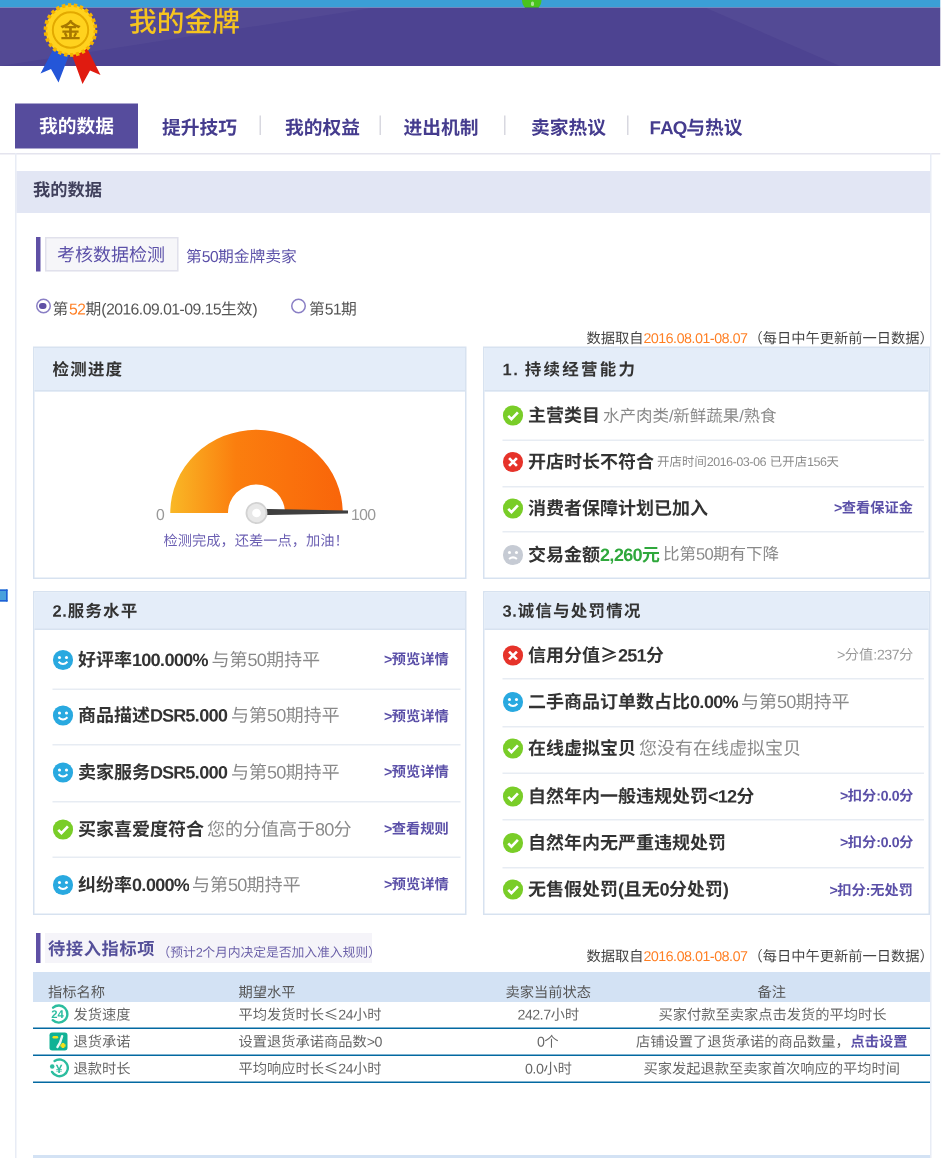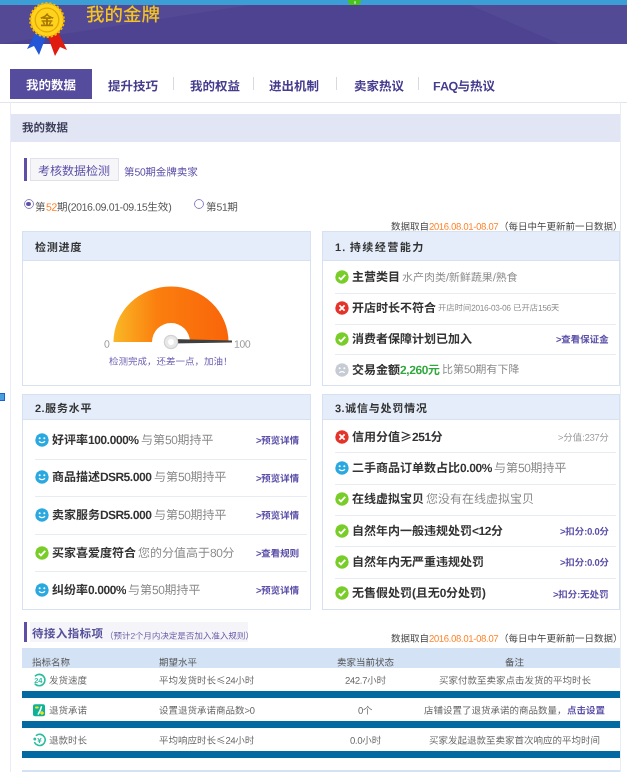--- a/index.html
+++ b/index.html
@@ -21,21 +21,21 @@
 .subtab{position:absolute;left:29.5px;top:158px;width:89px;height:22.5px;background:#f6f6f9;border:1px solid #e1e1ec;text-align:center;line-height:21px}
 .radio{position:absolute;width:10px;height:10px;border:1px solid #8a7fc5;border-radius:50%;background:#fff}
 .radio.on:after{content:"";position:absolute;left:1.8px;top:1.8px;width:4.5px;height:4.5px;border-radius:50%;background:#5f50a5}
 .card{position:absolute;background:#fff;border:1px solid #d7e2f0}
 .chdr{background:#e4edf9;padding-left:12px;border-bottom:1px solid #d7e2f0}
 .cbody{position:absolute;left:0;right:0;bottom:0;display:flex;flex-direction:column}
 .crow{display:flex;align-items:center;padding:0 10px 0 12px;position:relative}
 .rr{margin-left:auto}
 .tbl{position:absolute;left:22px;top:648px;width:598px}
 .th{position:relative;height:20px;background:#d3e2f4}
-.tr{position:relative;height:30px;border-bottom:7px solid #0369a1}
+.tr{position:relative;height:18px;border-bottom:1px solid #0369a1}
 .tc{position:absolute;top:50%;transform:translateY(-50%);white-space:nowrap}
 .tcc{text-align:center}
 .bluesq{position:absolute;left:0;top:393px;width:4.5px;height:8px;background:#49a0dc;border:1.5px solid #1f5fd6;border-left:none}
 </style></head><body>
 <svg width="0" height="0" style="position:absolute">
     <defs>
       <path id="g0" d="M486 861C391 712 210 610 20 556C51 526 84 479 101 445C145 461 188 479 230 499L230 450L434 450L434 346L114 346L114 238L260 238L180 204C214 154 248 87 264 42L66 42L66 -68L936 -68L936 42L720 42C751 85 790 145 826 202L725 238L884 238L884 346L563 346L563 450L765 450L765 509C810 486 856 466 901 451C920 481 957 530 984 555C833 597 670 681 572 770L600 810ZM674 560L341 560C400 597 454 640 503 689C553 642 612 598 674 560ZM434 238L434 42L288 42L370 78C356 122 318 188 282 238ZM563 238L709 238C689 185 652 115 622 70L688 42L563 42Z"></path>
       <path id="g1" d="M704 768C761 718 827 646 855 599L932 653C900 700 832 769 776 817ZM824 423C793 366 754 311 709 260C694 321 682 389 672 464L949 464L949 553L663 553C655 643 651 738 652 836L553 836C554 740 558 644 566 553L352 553L352 712C412 724 469 739 519 755L453 835C355 800 195 766 54 746C66 725 78 690 82 667C138 674 198 683 257 693L257 553L53 553L53 464L257 464L257 305C173 289 96 275 36 265L62 169L257 211L257 32C257 16 251 11 233 10C215 9 156 9 96 11C109 -15 126 -58 130 -84C212 -85 269 -82 304 -66C340 -51 352 -24 352 32L352 232L528 271L521 357L352 324L352 464L575 464C587 360 605 263 628 181C558 119 478 66 396 27C419 6 446 -26 460 -49C530 -12 598 34 660 87C705 -21 764 -88 841 -88C923 -88 955 -41 971 130C946 140 913 161 892 183C887 59 875 9 850 9C809 9 770 65 738 159C805 227 863 305 908 388Z"></path>
       <path id="g2" d="M545 415C598 342 663 243 692 182L772 232C740 291 672 387 619 457ZM593 846C562 714 508 580 442 493L442 683L279 683C296 726 316 779 332 829L229 846C223 797 208 732 195 683L81 683L81 -57L168 -57L168 20L442 20L442 484C464 470 500 446 515 432C548 478 580 536 608 601L845 601C833 220 819 68 788 34C776 21 765 18 745 18C720 18 660 18 595 24C613 -2 625 -42 627 -68C684 -71 744 -72 779 -68C817 -63 842 -54 867 -20C908 30 920 187 935 643C935 655 935 688 935 688L642 688C658 733 672 779 684 825ZM168 599L355 599L355 409L168 409ZM168 105L168 327L355 327L355 105Z"></path>
       <path id="g3" d="M190 212C227 157 266 80 280 33L362 69C347 117 305 190 267 243ZM723 243C700 188 658 111 625 63L697 32C732 77 776 147 813 209ZM494 854C398 705 215 595 26 537C50 513 76 477 90 450C140 468 189 489 236 513L236 461L447 461L447 339L114 339L114 253L447 253L447 29L67 29L67 -58L935 -58L935 29L548 29L548 253L886 253L886 339L548 339L548 461L761 461L761 522C811 495 862 472 911 454C926 479 955 516 977 537C826 582 654 677 556 776L582 814ZM714 549L299 549C375 595 443 649 502 711C562 652 636 596 714 549Z"></path>

